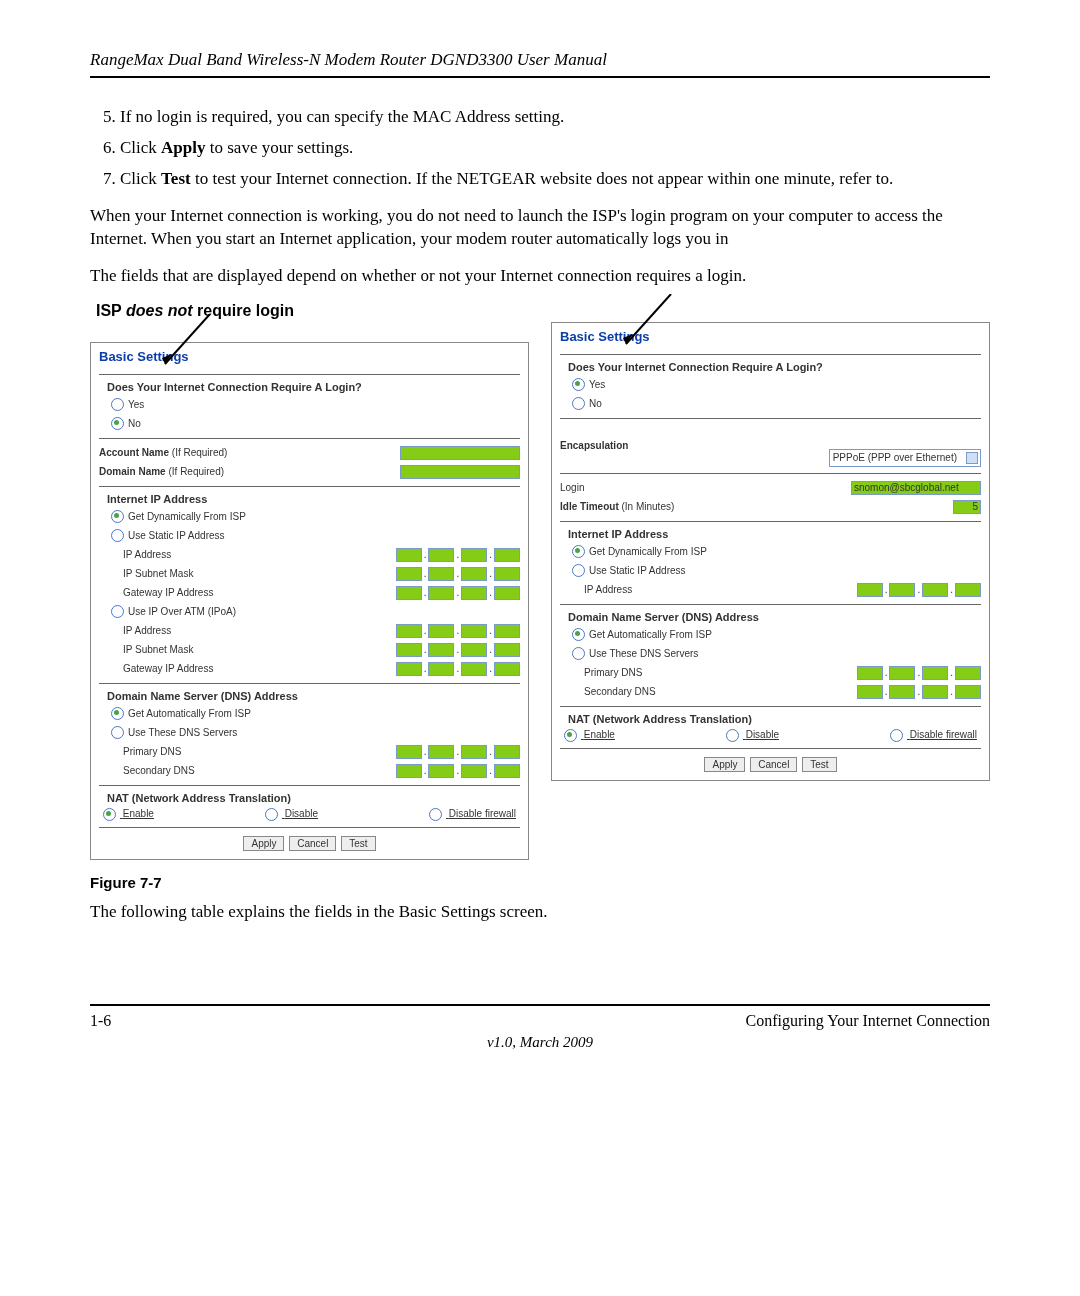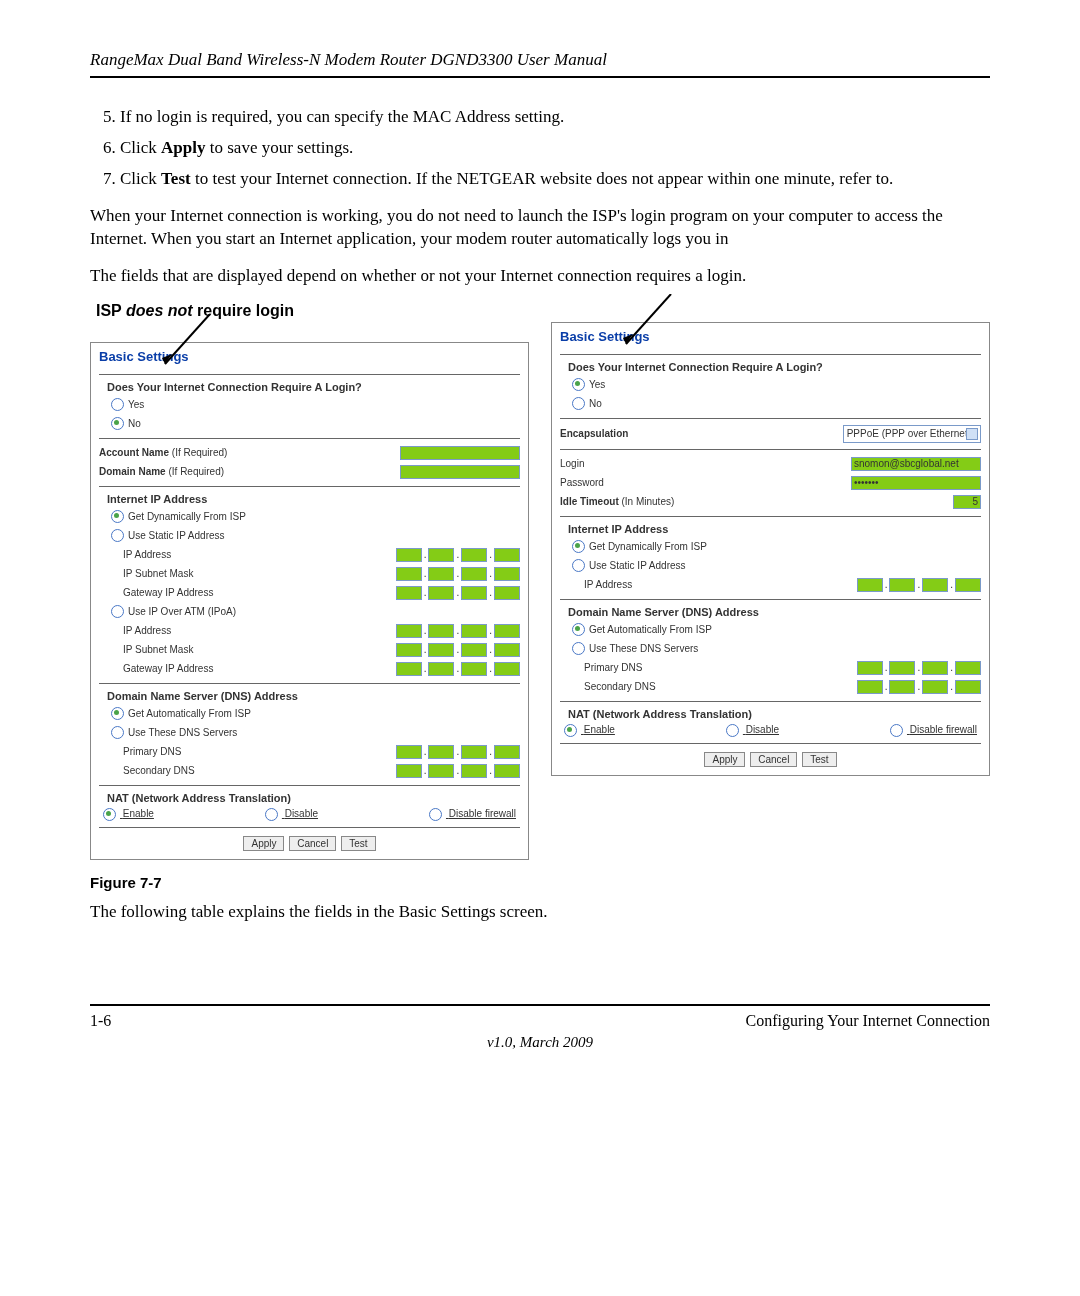--- a/index.html
+++ b/index.html
@@ -133,25 +133,26 @@
   .ip-oct {
     width: 26px;
     text-align: center;
   }
   .dot { font-size: 10px; }
   .select-in {
     border: 1px solid #7a9ac9;
     background: #fff;
     height: 16px;
     font-size: 10px;
-    padding: 0 9px 0 3px;
+    padding: 0 23px 0 3px;
     position: relative;
     display: inline-flex;
     align-items: center;
     min-width: 120px;
+    margin-top: 24px;
   }
   .select-in::after {
     content: "";
     position: absolute;
     right: 2px; top: 2px;
     width: 10px; height: 10px;
     background: #cfe0f6;
     border: 1px solid #7a9ac9;
   }
   .small-in { width: 28px; text-align: right; }
@@ -409,24 +410,20 @@
         <div class="row">
           <span class="lbl bold">Encapsulation</span>
           <span class="select-in">PPPoE (PPP over Ethernet)</span>
         </div>
         <hr class="sect-hr">
         <div class="row login-row">
           <span class="lbl bold">Login</span>
           <span class="txt-in wide-in" style="width:130px">snomon@sbcglobal.net</span>
         </div>
         <div class="row login-row">
-          <span class="lbl bold">Password</span>
-          <span class="txt-in wide-in" style="width:130px">•••••••</span>
-        </div>
-        <div class="row login-row">
           <span class="lbl"><span class="bold">Idle Timeout</span> <span class="req">(In Minutes)</span></span>
           <span class="txt-in small-in">5</span>
         </div>
         <hr class="sect-hr">
         <div class="sect-head">Internet IP Address</div>
         <div class="row indent1">
             <span class="radio sel"></span>
             <span>Get Dynamically From ISP</span>
           </div>
         <div class="row indent1">

